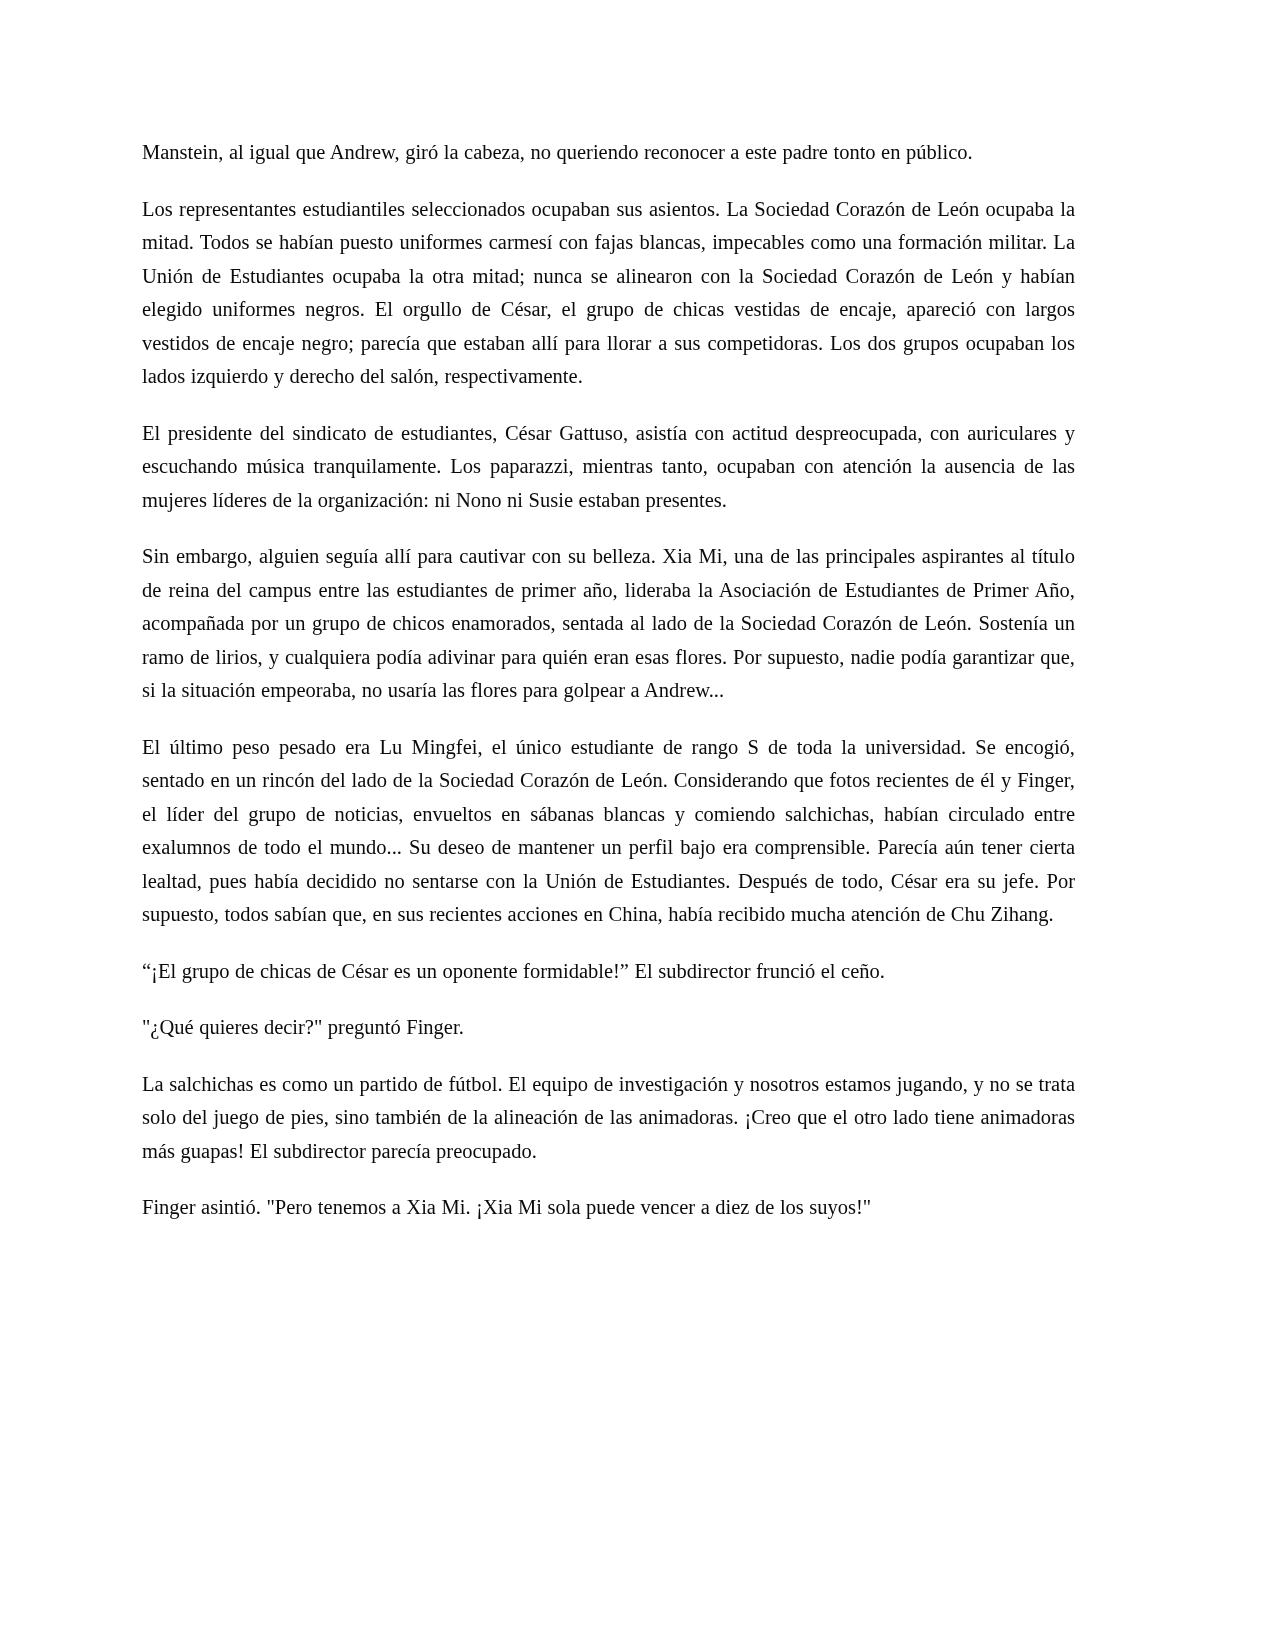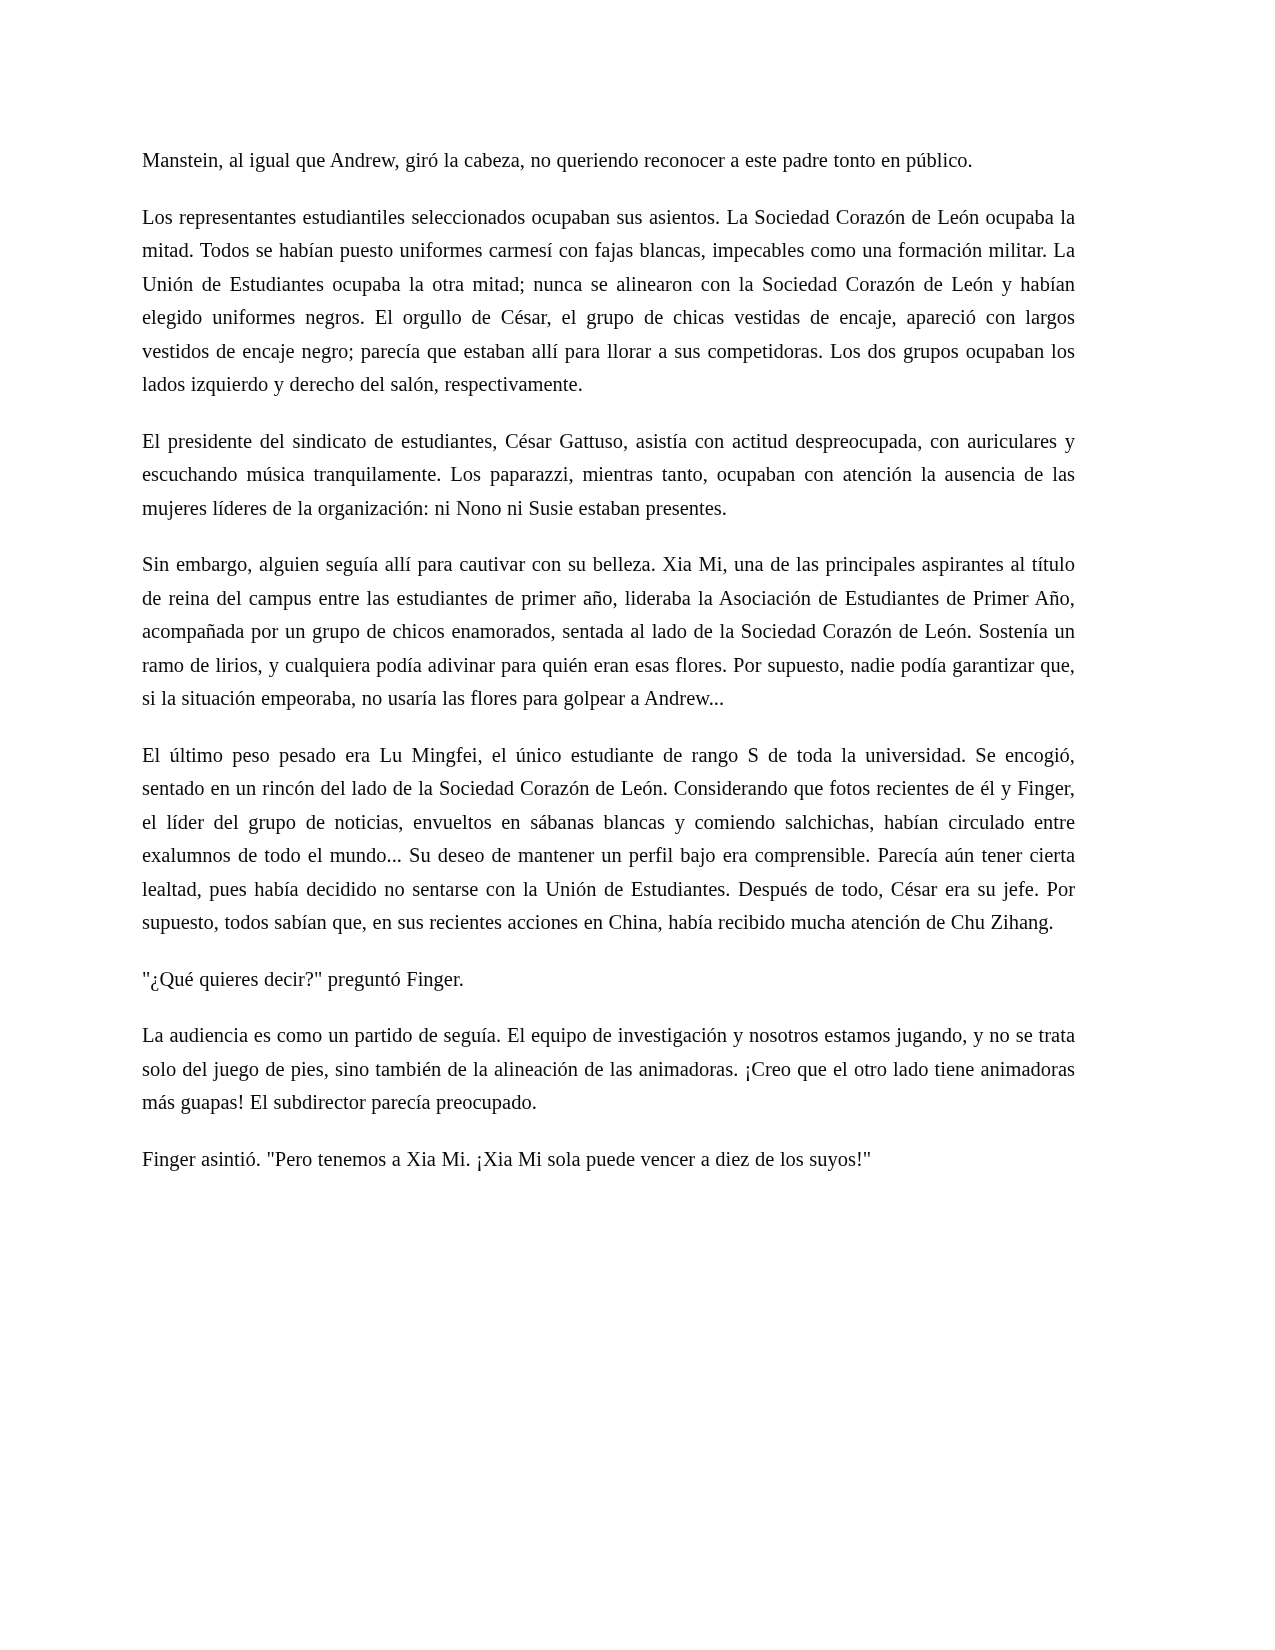--- a/index.html
+++ b/index.html
@@ -4,21 +4,21 @@
 <style>
   html, body {
     margin: 0;
     padding: 0;
     background: #ffffff;
   }
   .page {
     position: relative;
     width: 1275px;
     height: 1394px;
-    margin: 8px auto;
+    margin: 0 auto;
     background: #ffffff;
     box-sizing: border-box;
     overflow: hidden;
     text-decoration: underline;
   }
   .content {
     position: absolute;
     left: 142px;
     top: 136px;
     width: 933px;
@@ -55,18 +55,19 @@
 </head>
 <body>
 
 <div class="page">
   <div class="content">
     <p class="para">Manstein, al igual que Andrew, giró la cabeza, no queriendo reconocer a este padre tonto en público.</p>
     <p class="para">Los representantes estudiantiles seleccionados ocupaban sus asientos. La Sociedad Corazón de León ocupaba la mitad. Todos se habían puesto uniformes carmesí con fajas blancas, impecables como una formación militar. La Unión de Estudiantes ocupaba la otra mitad; nunca se alinearon con la Sociedad Corazón de León y habían elegido uniformes negros. El orgullo de César, el grupo de chicas vestidas de encaje, apareció con largos vestidos de encaje negro; parecía que estaban allí para llorar a sus competidoras. Los dos grupos ocupaban los lados izquierdo y derecho del salón, respectivamente.</p>
     <p class="para">El presidente del sindicato de estudiantes, César Gattuso, asistía con actitud despreocupada, con auriculares y escuchando música tranquilamente. Los paparazzi, mientras tanto, ocupaban con atención la ausencia de las mujeres líderes de la organización: ni Nono ni Susie estaban presentes.</p>
     <p class="para">Sin embargo, alguien seguía allí para cautivar con su belleza. Xia Mi, una de las principales aspirantes al título de reina del campus entre las estudiantes de primer año, lideraba la Asociación de Estudiantes de Primer Año, acompañada por un grupo de chicos enamorados, sentada al lado de la Sociedad Corazón de León. Sostenía un ramo de lirios, y cualquiera podía adivinar para quién eran esas flores. Por supuesto, nadie podía garantizar que, si la situación empeoraba, no usaría las flores para golpear a Andrew...</p>
     <p class="para">El último peso pesado era Lu Mingfei, el único estudiante de rango S de toda la universidad. Se encogió, sentado en un rincón del lado de la Sociedad Corazón de León. Considerando que fotos recientes de él y Finger, el líder del grupo de noticias, envueltos en sábanas blancas y comiendo salchichas, habían circulado entre exalumnos de todo el mundo... Su deseo de mantener un perfil bajo era comprensible. Parecía aún tener cierta lealtad, pues había decidido no sentarse con la Unión de Estudiantes. Después de todo, César era su jefe. Por supuesto, todos sabían que, en sus recientes acciones en China, había recibido mucha atención de Chu Zihang.</p>
+    <p class="para short">“¡El grupo de chicas de César es un oponente formidable!” El subdirector frunció el ceño.</p>
     <p class="para short">"¿Qué quieres decir?" preguntó Finger.</p>
-    <p class="para">La audiencia es como un partido de seguía. El equipo de investigación y nosotros estamos jugando, y no se trata solo del juego de pies, sino también de la alineación de las animadoras. ¡Creo que el otro lado tiene animadoras más guapas! El subdirector parecía preocupado.</p>
+    <p class="para">La salchichas es como un partido de fútbol. El equipo de investigación y nosotros estamos jugando, y no se trata solo del juego de pies, sino también de la alineación de las animadoras. ¡Creo que el otro lado tiene animadoras más guapas! El subdirector parecía preocupado.</p>
     <p class="para short">Finger asintió. "Pero tenemos a Xia Mi. ¡Xia Mi sola puede vencer a diez de los suyos!"</p>
   </div>
   <div class="page-number">419</div>
 </div>
 
 </body></html>

